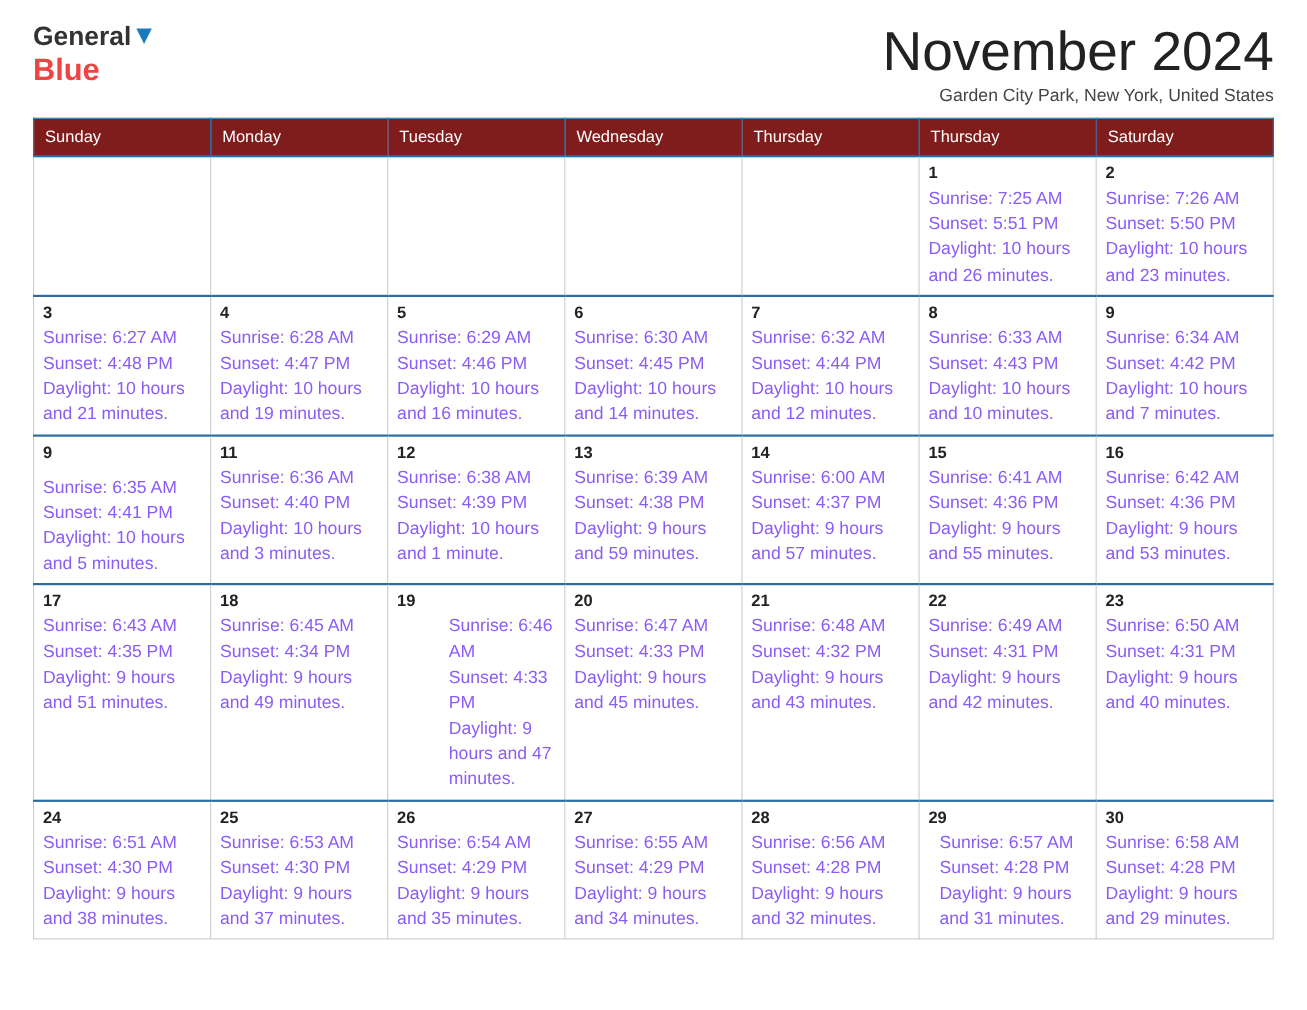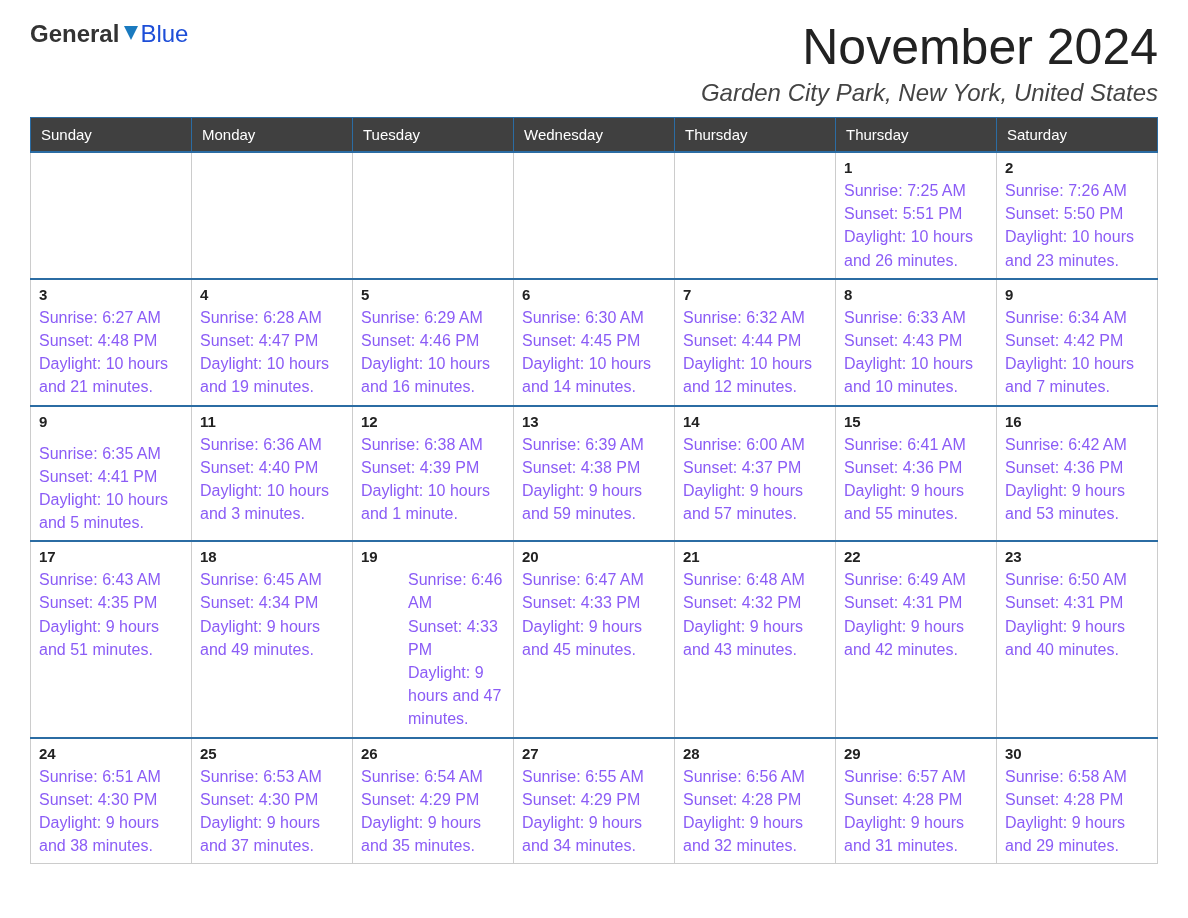--- a/index.html
+++ b/index.html
@@ -11,48 +11,48 @@
       min-height: 918px;
     }
     .header-area {
       display: flex;
       justify-content: space-between;
       align-items: flex-start;
       margin-bottom: 10px;
     }
     .logo-area {
       display: flex;
+      flex-direction: column;
       align-items: flex-start;
     }
     .logo-row1 {
       display: flex;
       align-items: center;
     }
     .title-area {
       text-align: right;
     }
     .month-title {
       font-size: 50px;
       font-weight: normal;
       color: #222;
       line-height: 1.1;
     }
     .location-title {
-      font-size: 24px;
+      font-size: 16px;
       color: #444;
       margin-top: 4px;
-      font-style: italic;
     }
     .calendar-table {
       width: 100%;
       border-collapse: collapse;
       margin-top: 8px;
     }
     .calendar-table th {
-      background-color: #404040;
+      background-color: #7f1d1d;
       color: #fff;
       font-size: 15px;
       font-weight: normal;
       padding: 8px 10px;
       text-align: left;
       border: 1px solid #2b6ca3;
     }
     .calendar-table td {
       border: 1px solid #ccc;
       vertical-align: top;
@@ -89,21 +89,21 @@
   <div class="logo-area">
     <div class="logo-row1">
       <span style="font-size:24px;font-weight:bold;color:#333;">General</span>
       <span style="display:inline-block;margin-left:3px;margin-top:2px;">
         <svg width="18" height="18" viewBox="0 0 18 18">
           <polygon points="2,2 16,2 9,16" fill="#1a7abf"></polygon>
         </svg>
       </span>
     </div>
     <div>
-      <span style="font-size:24px;font-weight:normal;color:#1d4ed8;">Blue</span>
+      <span style="font-size:28px;font-weight:bold;color:#ef4444;">Blue</span>
     </div>
   </div>
   <div class="title-area">
     <div class="month-title">November 2024</div>
     <div class="location-title">Garden City Park, New York, United States</div>
   </div>
 </div>
 
 <table class="calendar-table">
   <thead>
@@ -295,21 +295,21 @@
 Daylight: 9 hours and 34 minutes.</div>
         </td>
         <td>
           <span class="day-number">28</span>
           <div class="day-info" style="white-space: pre-line;">Sunrise: 6:56 AM
 Sunset: 4:28 PM
 Daylight: 9 hours and 32 minutes.</div>
         </td>
         <td>
           <span class="day-number">29</span>
-          <div class="day-info" style="white-space: pre-line;">Sunrise: 6:57 AM
+          <div class="day-info" style="white-space: pre-line; margin-left: 10px;">Sunrise: 6:57 AM
 Sunset: 4:28 PM
 Daylight: 9 hours and 31 minutes.</div>
         </td>
         <td>
           <span class="day-number">30</span>
           <div class="day-info" style="white-space: pre-line;">Sunrise: 6:58 AM
 Sunset: 4:28 PM
 Daylight: 9 hours and 29 minutes.</div>
         </td>
       </tr>

